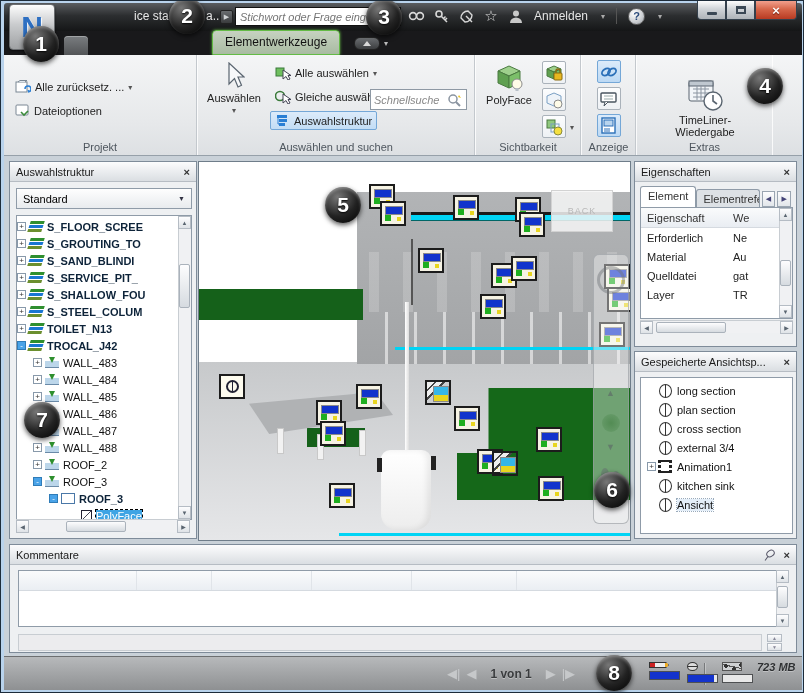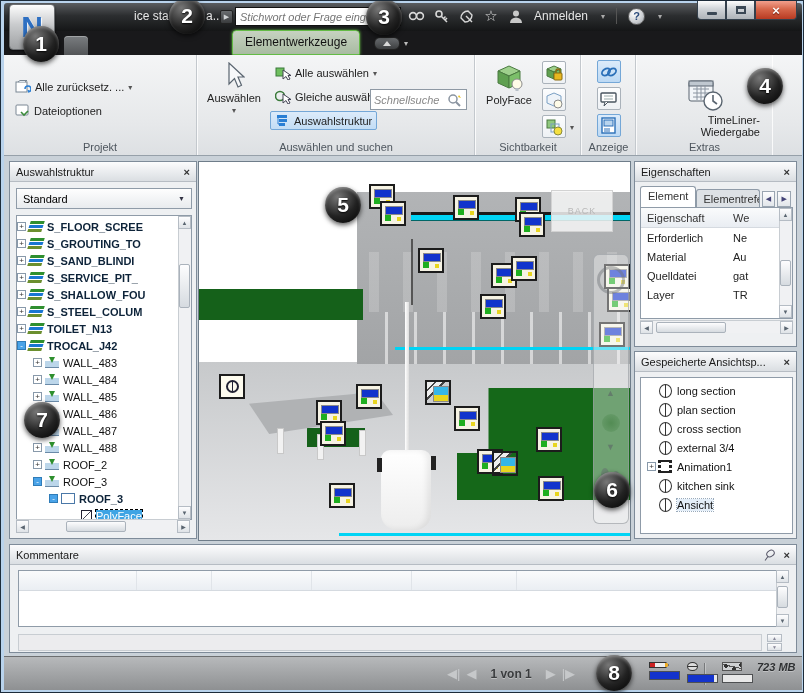--- a/index.html
+++ b/index.html
@@ -29,32 +29,32 @@
   .wb{width:29px;height:19px;background:linear-gradient(#fdfdfd,#cfd3d7 45%,#aeb3b8);border:1px solid #34404c;border-top:none;display:flex;align-items:center;justify-content:center;}
   .wb.min{border-radius:0 0 0 4px;}
   .wb.close{width:42px;background:linear-gradient(#f2a08d,#d6674b 45%,#b83a22);border-radius:0 0 4px 0;color:#fff;font-size:13px;font-weight:bold;text-shadow:0 1px 1px #6b1505;}
   .minbar{width:10px;height:3px;background:#3a4754;border-radius:1px;margin-top:6px;}
   .maxbox{width:10px;height:8px;border:2px solid #3a4754;border-top-width:3px;}
 
   
   .tabrow{left:3px;top:30px;width:798px;height:24px;background:#19191b;display:flex;align-items:flex-end;padding-left:60px;}
   .rtab{color:#e6e6e6;font-size:12px;padding:4px 12px 5px;border-radius:4px 4px 0 0;}
   .rtab.active{background:linear-gradient(#7a7d80,#4a4c4e);box-shadow:inset 0 1px 0 rgba(255,255,255,.3);}
-  .rtab.ctx{background:linear-gradient(#c6d2c0,#a9bba2);border:1px solid #63bb45;color:#111;margin-left:24px;box-shadow:0 0 3px #63bb45;}
+  .rtab.ctx{background:linear-gradient(#c6d2c0,#a9bba2);border:1px solid #63bb45;color:#111;margin-left:4px;box-shadow:0 0 3px #63bb45;}
   .collapsebtn{margin-left:14px;margin-bottom:5px;width:26px;height:13px;background:linear-gradient(#6a6d70,#3c3e40);border:1px solid #222;border-radius:6px;display:flex;align-items:center;justify-content:center;}
   .uptri{width:0;height:0;border-left:4px solid transparent;border-right:4px solid transparent;border-bottom:5px solid #d8d8d8;}
   .collapsedd{margin-left:4px;margin-bottom:7px;color:#bbb;font-size:8px;}
 
   
   .ribbon{left:3px;top:54px;width:798px;height:101px;background:linear-gradient(#f4f5f6,#e6e8ea 70%,#dde0e3);border-bottom:1px solid #96a0a9;}
   .rgroup{position:absolute;top:0;height:100px;border-right:1px solid #c3c8cd;box-shadow:1px 0 0 rgba(255,255,255,.8);}
   .glabel{position:absolute;bottom:2px;left:0;right:0;text-align:center;font-size:11px;color:#4e565e;}
   .rbtn{position:absolute;display:flex;align-items:center;gap:4px;font-size:11px;color:#222;padding:2px 4px;border:1px solid transparent;border-radius:2px;}
   .rbtn.hl{background:linear-gradient(#dcebfa,#c3ddf5);border-color:#74a7d7;}
-  .bigbtn{position:absolute;display:flex;flex-direction:column;align-items:center;font-size:11px;color:#222;text-align:right;gap:2px;padding:3px 5px;border-radius:2px;}
+  .bigbtn{position:absolute;display:flex;flex-direction:column;align-items:center;font-size:11px;color:#222;text-align:center;gap:2px;padding:3px 5px;border-radius:2px;}
   .sbtn{position:absolute;width:24px;height:23px;border:1px solid #aab2ba;border-radius:2px;background:linear-gradient(#fcfdfe,#eef1f4);display:flex;align-items:center;justify-content:center;}
   .sbtn.hl{background:linear-gradient(#dcebfa,#bcd9f4);border-color:#74a7d7;}
   .ddsm{font-size:8px;color:#555;}
   .qfind{position:absolute;left:172px;top:34px;width:97px;height:21px;background:#fff;border:1px solid #8e99a4;font-size:11px;font-style:italic;color:#888;padding:0 3px;display:flex;align-items:center;justify-content:space-between;}
 
   
   .panel{background:#eef0f2;border:1px solid #7e8b99;}
   .phead{position:absolute;left:0;top:0;right:0;height:20px;background:linear-gradient(#fcfcfd,#dadee2);border-bottom:1px solid #b6bcc3;display:flex;align-items:center;padding:0 6px;font-size:11px;color:#1a1a1a;}
   .phead .x{margin-left:auto;font-size:11px;color:#333;font-weight:bold;}
   .inset{background:#fff;border:1px solid #8f9ba8;}

